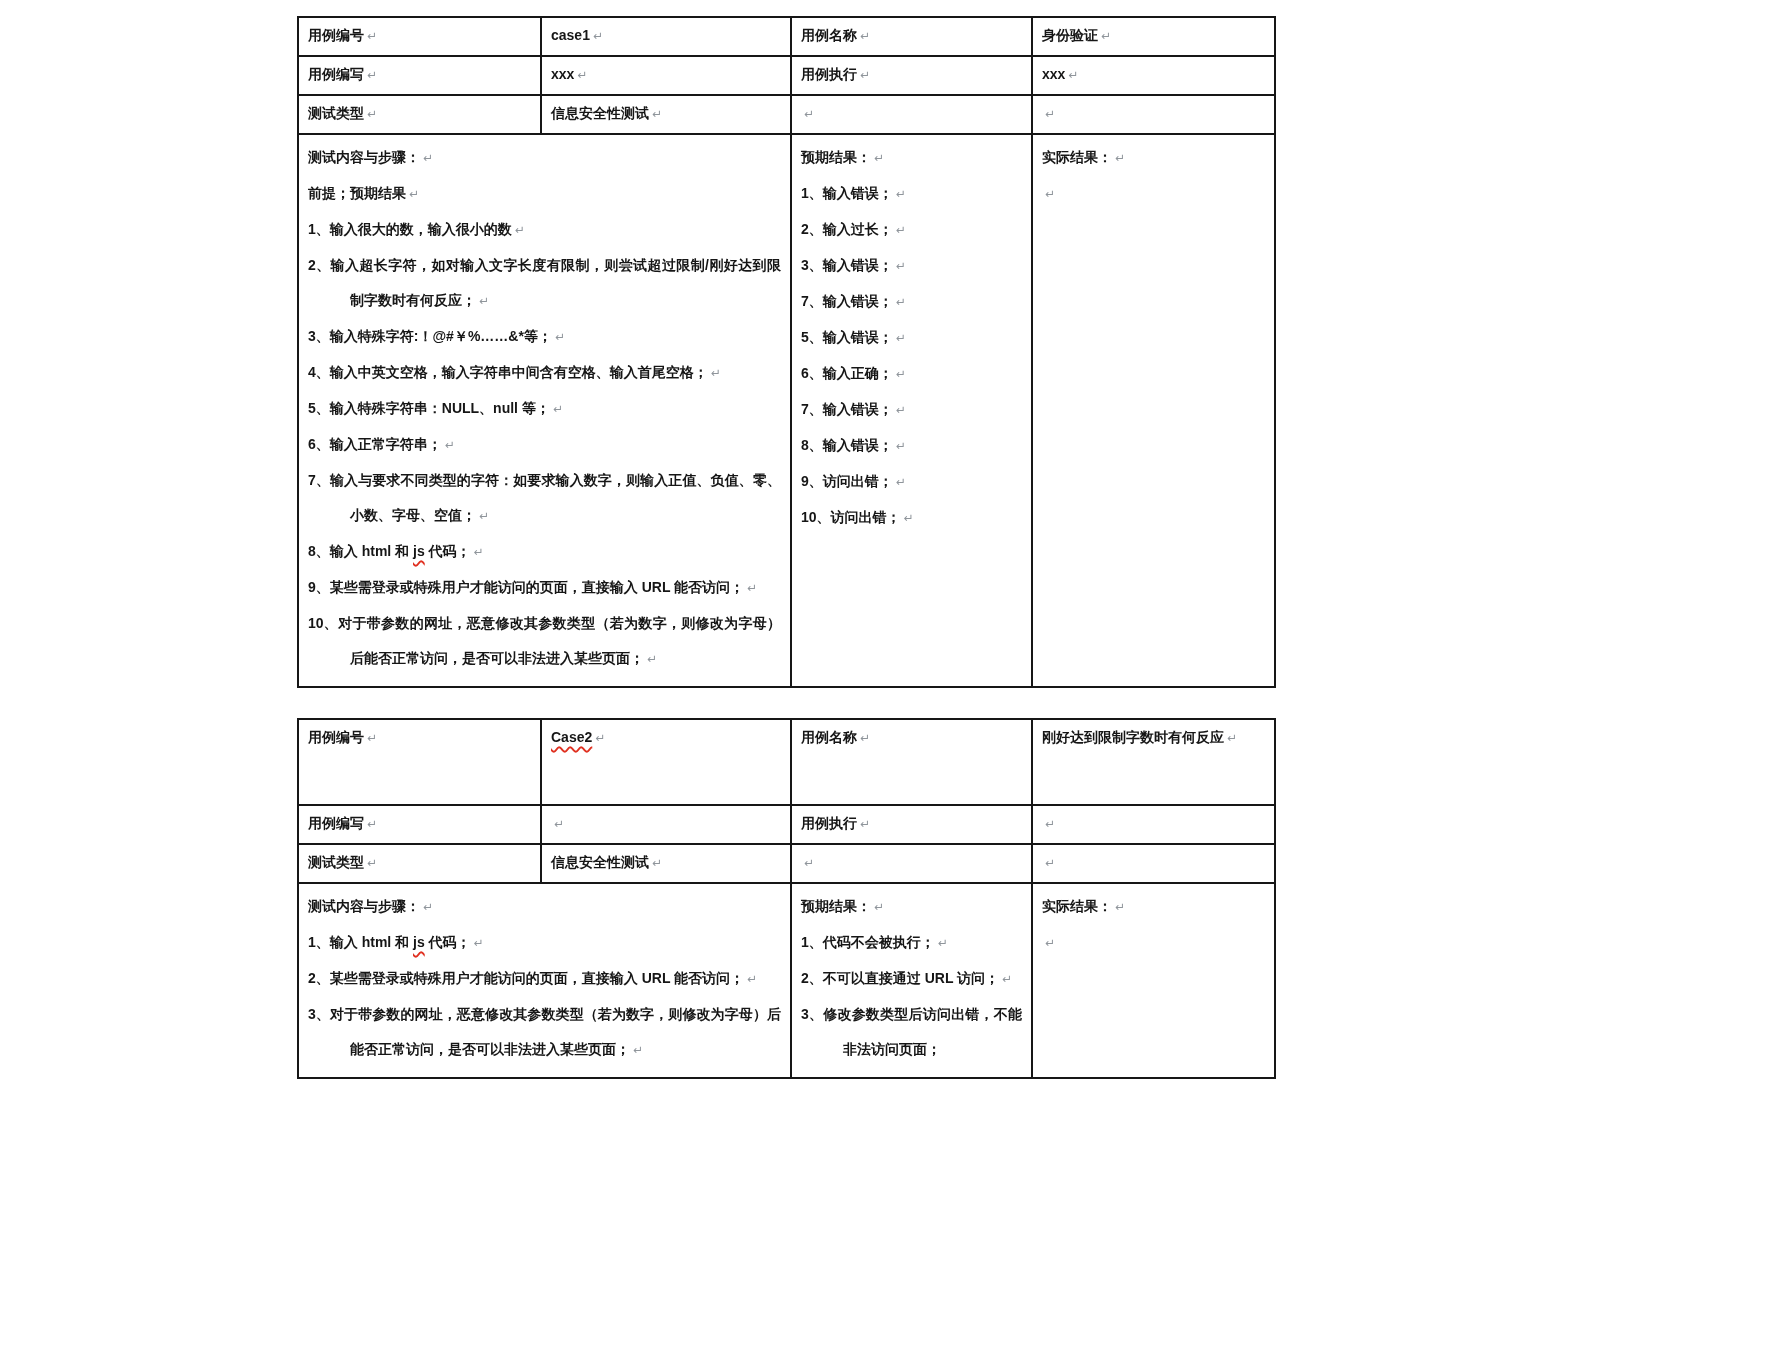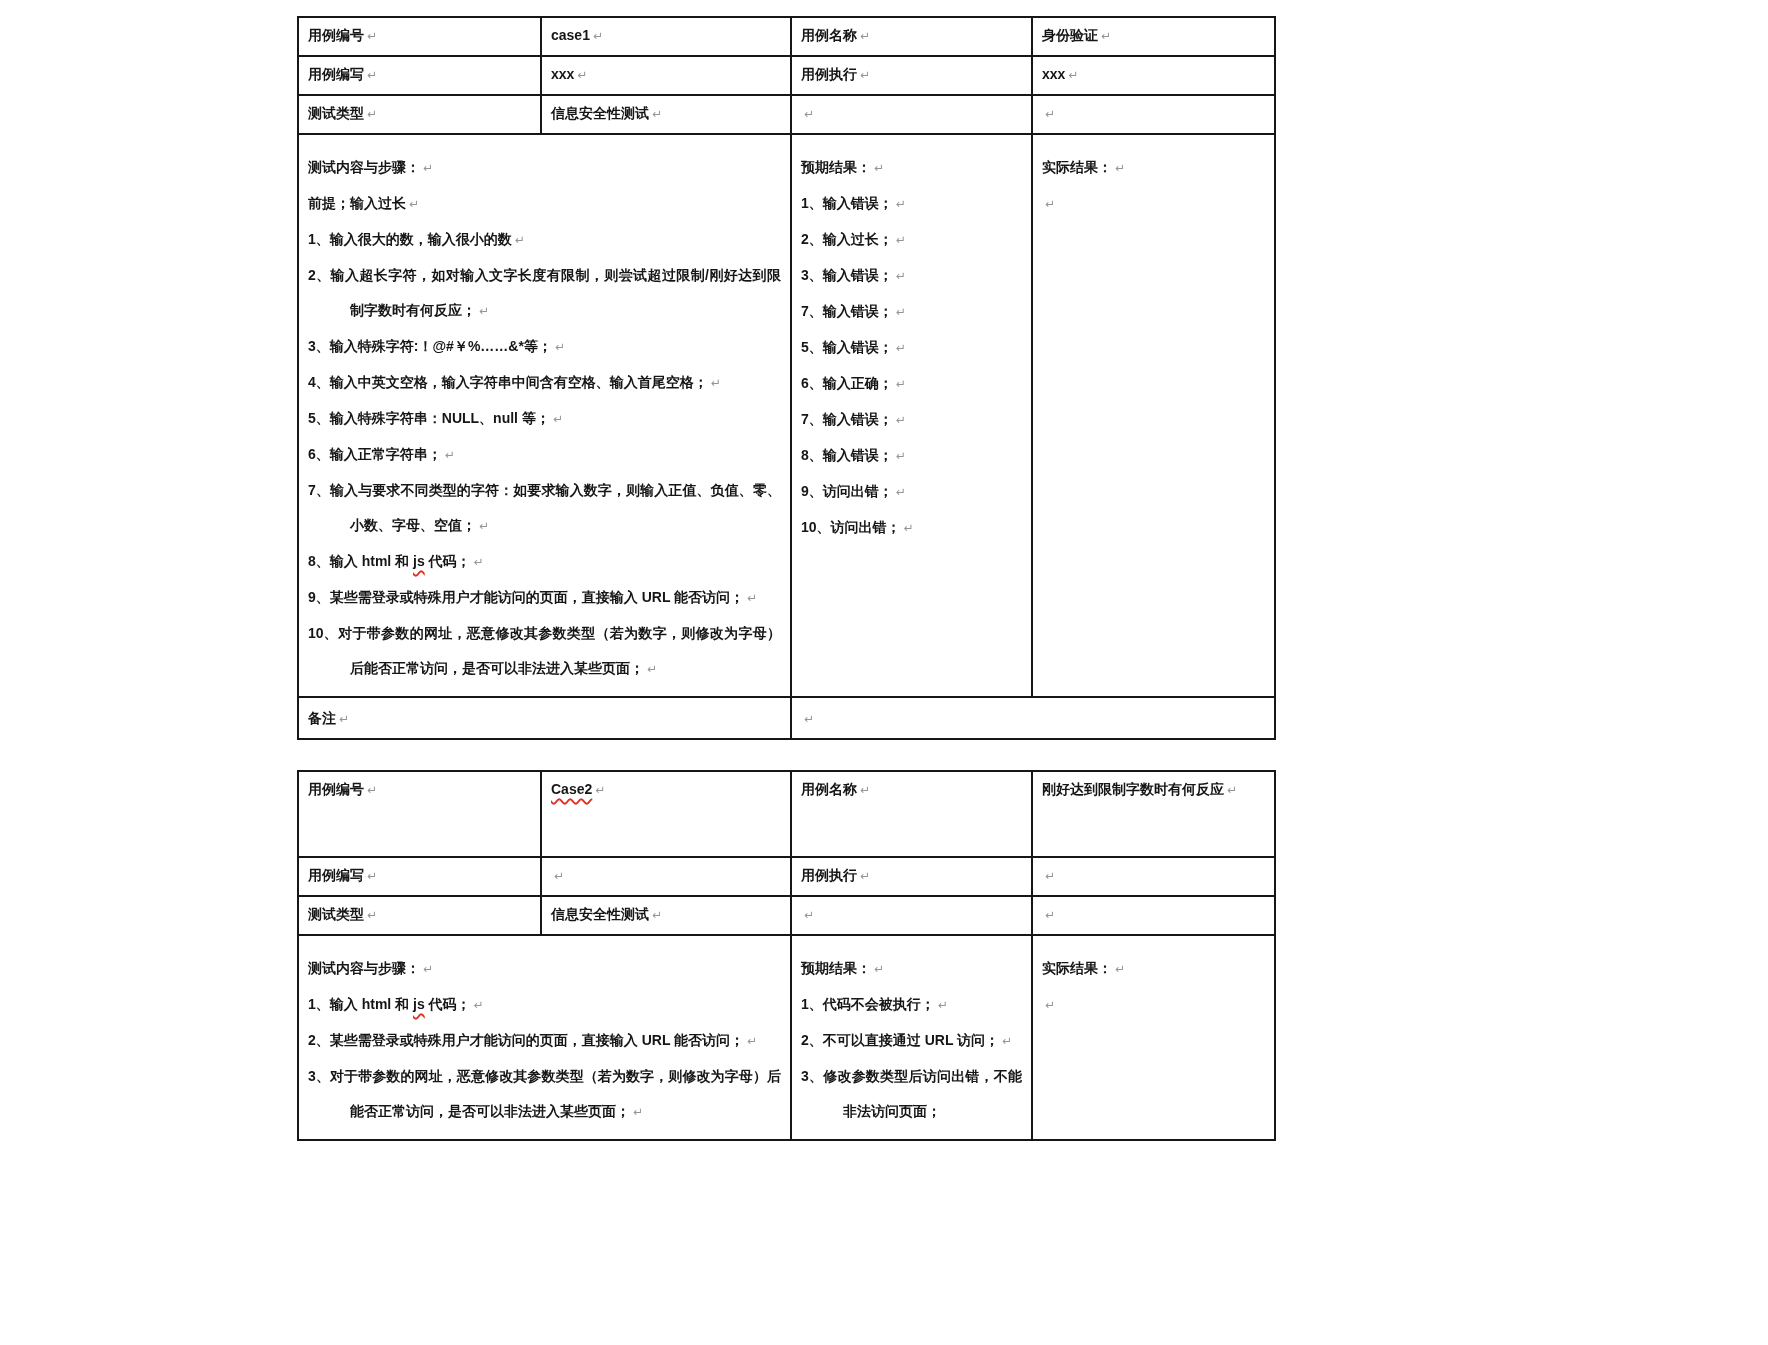--- a/index.html
+++ b/index.html
@@ -31,21 +31,21 @@
     overflow: hidden;
     margin-top: 16px;
   }
   .tc col.c1 { width: 243px; }
   .tc col.c2 { width: 250px; }
   .tc col.c3 { width: 241px; }
   .tc col.c4 { width: 243px; }
   .tc tr.hdr td { height: 33px; }
   .tc tr.hdr2 td { height: 86px; }
   .tc tr.note td { height: 42px; padding-top: 5px; }
-  td.content { padding: 15px 9px 9px 9px; }
+  td.content { padding: 5px 9px 9px 9px; }
   .para {
     line-height: 35px;
     text-align: justify;
     text-justify: inter-character;
   }
   .para.hang {
     padding-left: 42px;
     text-indent: -42px;
   }
   .pil::after {
@@ -96,21 +96,21 @@
     </tr>
     <tr class="hdr">
       <td><span>测试类型</span><span class="pil"></span></td>
       <td><span>信息安全性测试</span><span class="pil"></span></td>
       <td><span class="pil"></span></td>
       <td><span class="pil"></span></td>
     </tr>
     <tr>
       <td colspan="2" class="content">
             <div class="para"><span>测试内容与步骤：</span><span class="pil"></span></div>
-            <div class="para"><span>前提；输入过长</span><span class="pil"></span></div>
+            <div class="para"><span>前提；预期结果</span><span class="pil"></span></div>
             <div class="para hang"><span>1、输入很大的数，输入很小的数</span><span class="pil"></span></div>
             <div class="para hang"><span>2、输</span><span class="sp-blue">入超长</span><span>字符，如对输入文字长度有限制，则尝试超过限制/刚好达到限制字数时有何反应；</span><span class="pil"></span></div>
             <div class="para hang"><span>3、输入特殊字符:！@#￥%……&amp;*等；</span><span class="pil"></span></div>
             <div class="para hang"><span>4、输入中英文空格，输入字符串中间含有空格、输入首尾空格；</span><span class="pil"></span></div>
             <div class="para hang"><span>5、输入特殊字符串：NULL、null 等；</span><span class="pil"></span></div>
             <div class="para hang"><span>6、输入正常字符串；</span><span class="pil"></span></div>
             <div class="para hang"><span>7、输入与要求不同类型的字符：如要求输入数字，则输入正值、负值、零、小数、字母、空值；</span><span class="pil"></span></div>
             <div class="para hang"><span>8、输入 html 和 </span><span class="sp-red">js</span><span> 代码；</span><span class="pil"></span></div>
             <div class="para hang"><span>9、某些需登录或特殊用户才能访问的页面，直接输入 URL 能否访问；</span><span class="pil"></span></div>
             <div class="para hang"><span>10、对于带参数的网址，恶意修改其参数类型（若为数字，则修改为字母）后能否正常访问，是否可以非法进入某些页面；</span><span class="pil"></span></div>
@@ -125,24 +125,20 @@
             <div class="para hang"><span>6、输入正确；</span><span class="pil"></span></div>
             <div class="para hang"><span>7、输入错误；</span><span class="pil"></span></div>
             <div class="para hang"><span>8、输入错误；</span><span class="pil"></span></div>
             <div class="para hang"><span>9、访问出错；</span><span class="pil"></span></div>
             <div class="para hang"><span>10、访问出错；</span><span class="pil"></span></div>
           </td>
       <td class="content">
             <div class="para"><span>实际结果：</span><span class="pil"></span></div>
             <div class="para"><span class="pil"></span></div>
           </td>
-    </tr>
-    <tr class="note">
-      <td colspan="2"><span>备注</span><span class="pil"></span></td>
-      <td colspan="2"><span class="pil"></span></td>
     </tr>
   </tbody>
     </table>
 
   <table class="tc">
     <colgroup>
         <col class="c1">
         <col class="c2">
         <col class="c3">
         <col class="c4">

